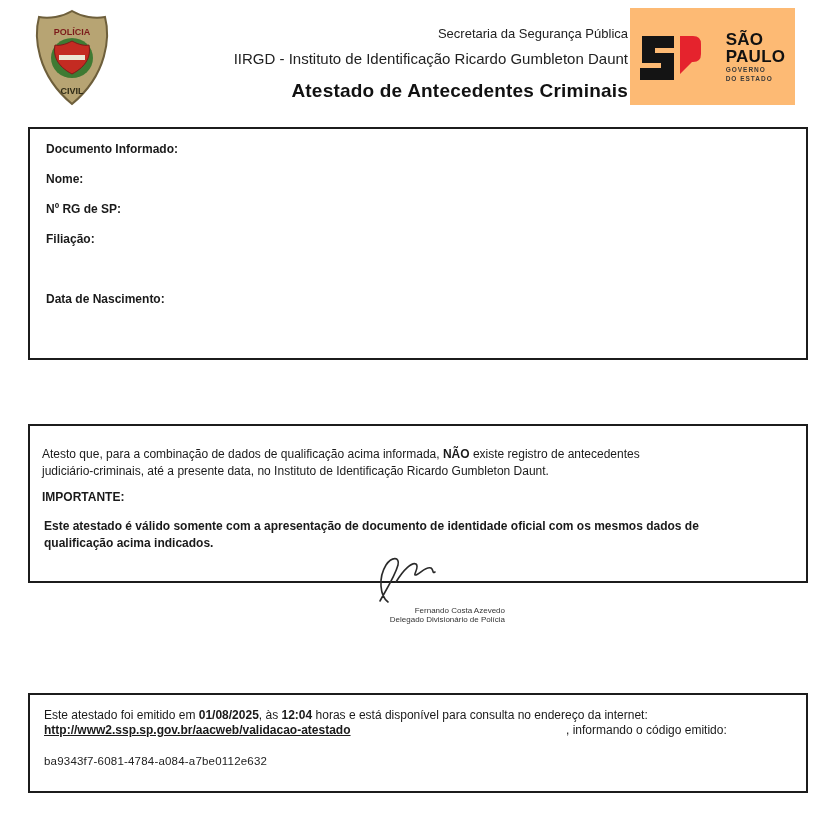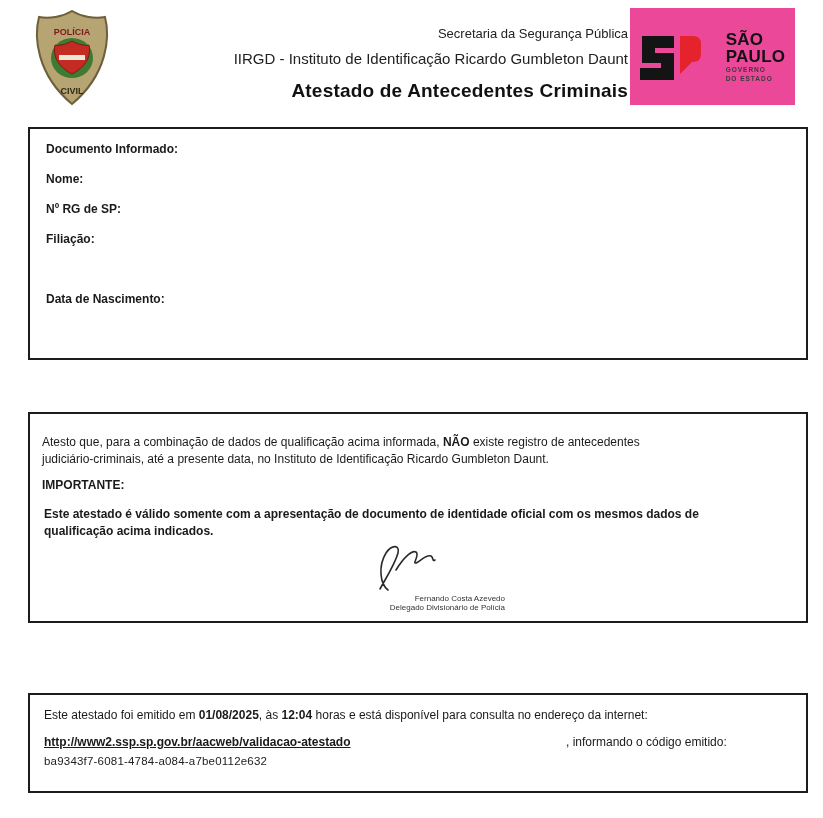--- a/index.html
+++ b/index.html
@@ -29,42 +29,42 @@
     text-align: right;
   }
   .agency-line { font-size: 13px; color: #222; }
   .institute-line { font-size: 15px; color: #222; margin-top: 9px; }
   .doc-title { font-size: 19px; font-weight: bold; color: #111; margin-top: 13px; letter-spacing: 0.2px; }
 
   .sp-logo {
     position: absolute;
     left: 630px; top: 8px;
     width: 165px; height: 97px;
-    background: #ec4899;
+    background: #fdba74;
     display: flex;
     align-items: center;
     justify-content: center;
     gap: 24px;
   }
   .sp-logo-glyph { flex: 0 0 auto; margin-top: 2px; }
   .sp-logo-text { display: flex; flex-direction: column; line-height: 1; }
   .sp-state { font-size: 17px; font-weight: bold; color: #111; letter-spacing: 0.3px; }
   .sp-gov { font-size: 6.5px; font-weight: bold; color: #3a3a3a; letter-spacing: 1px; margin-top: 2px; }
   .sp-gov:first-of-type { margin-top: 5px; }
 
   
   .frame {
     position: absolute;
     left: 28px;
     width: 780px;
     border: 2px solid #1c1c1c;
     background: #ffffff;
   }
   .frame-identification { top: 127px; height: 233px; }
-  .frame-attestation   { top: 412px; height: 211px; padding-left: 25px; }
+  .frame-attestation   { top: 424px; height: 159px; padding-left: 25px; }
   .frame-validation    { top: 693px; height: 100px; }
 
   
   .field-row { position: absolute; left: 16px; }
   .field-label { font-size: 12px; font-weight: bold; color: #1a1a1a; }
   .field-value { font-size: 12px; color: #1a1a1a; margin-left: 6px; }
 
   
   .attest-paragraph {
     position: absolute;
@@ -102,21 +102,21 @@
   .emission-line {
     position: absolute;
     left: 14px; top: 12px;
     width: 750px;
     font-size: 12px;
     line-height: 1.4;
   }
   .emission-bold { font-weight: bold; }
   .url-line {
     position: absolute;
-    left: 14px; top: 40px;
+    left: 14px; top: 28px;
     width: 750px;
     font-size: 12px;
   }
   .validation-url {
     font-weight: bold;
     text-decoration: underline;
     color: #1a1a1a;
   }
   .code-instruction { position: absolute; left: 522px; top: 0; font-size: 12px; }
   .validation-code {

